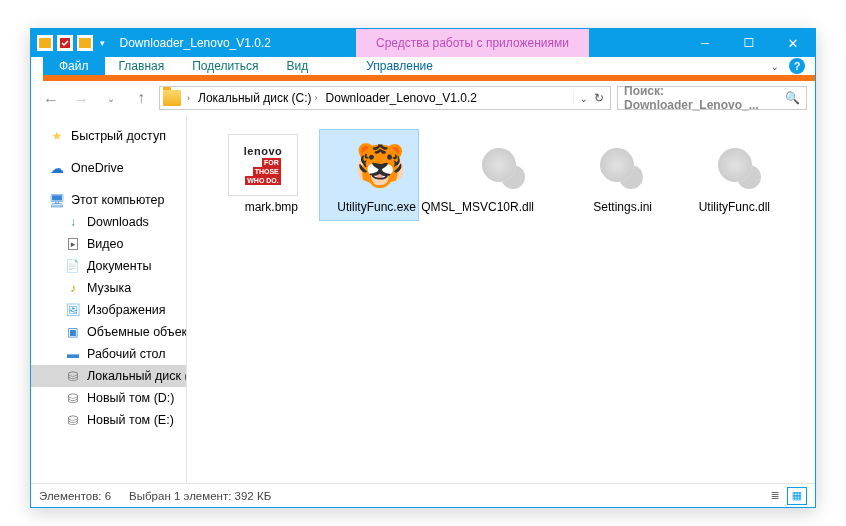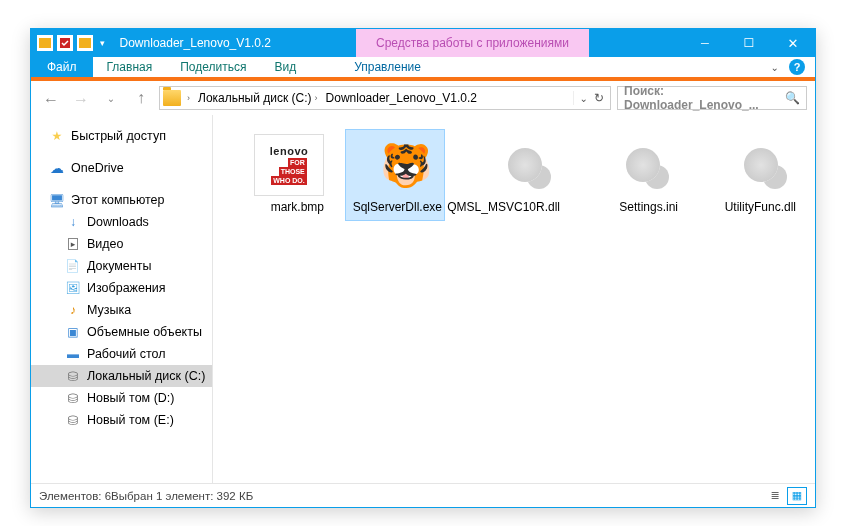--- a/index.html
+++ b/index.html
@@ -8,39 +8,39 @@
 .titlebar { height: 28px; background: #0a9ee9; display: flex; align-items: center; color: #fff; font-size: 12px; }
 .titlebar .qat { display: flex; gap: 4px; align-items: center; padding: 0 6px; }
 .titlebar .qat .box { width: 16px; height: 16px; background: #fff; display: flex; align-items: center; justify-content: center; }
 .titlebar .title { padding-left: 6px; }
 .titlebar .apptools { margin-left: 85px; height: 100%; display: flex; align-items: center; padding: 0 20px; background: #f9c8f2; color: #b94eb3; font-size: 12px; }
 .wincontrols { margin-left: auto; display: flex; height: 100%; }
 .wincontrols div { width: 44px; display: flex; align-items: center; justify-content: center; color: #fff; }
 .wincontrols .minus::before { content: "─"; font-size: 11px; }
 .wincontrols .max::before { content: "☐"; font-size: 12px; }
 .wincontrols .close::before { content: "✕"; font-size: 13px; }
-.ribbon { height: 24px; display: flex; align-items: stretch; border-bottom: 4px solid #f97316; font-size: 12px; }
+.ribbon { height: 24px; display: flex; align-items: stretch; border-bottom: 6px solid #f97316; font-size: 12px; margin-left: 12px; }
 .ribbon .tab { padding: 0 14px; display: flex; align-items: center; color: #0f766e; }
 .ribbon .tab.file { background: #0a9ee9; color: #fff; padding: 0 16px; }
 .ribbon .tab.app { margin-left: 30px; color: #0369a1; }
 .ribbon .rtools { margin-left: auto; display: flex; align-items: center; gap: 10px; padding-right: 10px; color: #555; }
 .ribbon .chev { font-size: 10px; }
 .ribbon .help { width:16px; height:16px; border-radius:50%; background:#0a9ee9; color:#fff; display:flex; align-items:center; justify-content:center; font-size:11px; font-weight:bold;}
 .addrbar { height: 34px; display: flex; align-items: center; padding: 0 8px; gap: 6px; }
 .navarrow { width: 24px; height: 24px; display: flex; align-items: center; justify-content: center; color: #888; font-size: 16px; }
 .addrbox { flex: 1; height: 24px; border: 1px solid #ccc; display: flex; align-items: center; font-size: 12px; }
 .addrbox .seg { padding: 0 4px; display: flex; align-items: center; gap: 3px; }
 .addrbox .seg .caret { font-size: 9px; color: #666; }
 .addrbox .foldericon { width: 18px; height: 16px; margin: 0 2px 0 3px; background: linear-gradient(#ffd76b,#f2b01e); border-radius: 1px; position: relative; }
 .addrbox .foldericon::before { content:""; position:absolute; top:-3px; left:0; width:8px; height:3px; background:#f2b01e; border-radius:1px 1px 0 0;}
 .addrbox .rfresh { margin-left:auto; padding: 0 6px; border-left: 1px solid #eee; color:#555; }
 .searchbox { width: 190px; height: 24px; border: 1px solid #ccc; display: flex; align-items: center; font-size: 12px; color: #888; padding: 0 6px; font-weight: bold; }
 .searchbox .sicon { margin-left: auto; color:#555; }
 .body { flex: 1; display: flex; overflow: hidden; }
-.nav { width: 182px; border-right: 1px solid #e5e5e5; padding: 10px 0 0 0; font-size: 12.5px; overflow: hidden; }
+.nav { width: 156px; border-right: 1px solid #e5e5e5; padding: 10px 0 0 0; font-size: 12.5px; overflow: hidden; }
 .nav .item { height: 22px; display: flex; align-items: center; padding-left: 18px; gap: 6px; white-space: nowrap; }
 .nav .item.indent { padding-left: 34px; }
 .nav .item.sel { background: #d7d7d7; }
 .nav .spacer { height: 10px; }
 .nav .ico { width: 16px; height: 16px; flex-shrink: 0; display:flex; align-items:center; justify-content:center; font-size:12px;}
 .ico.star { color:#f9ce4f;}
 .ico.star::before{content:"★";}
 .ico.cloud{color:#2277cc;}
 .ico.cloud::before{content:"☁";font-size:14px;}
 .ico.pc{color:#3a87d4;}
@@ -64,21 +64,21 @@
 .content { flex: 1; padding: 14px 8px 0 14px; overflow: auto; }
 .items { display: flex; flex-wrap: wrap; gap: 8px 18px; align-content: flex-start; }
 .fitem { width: 100px; display: flex; flex-direction: column; align-items: flex-end; font-size: 12px; text-align: center; padding: 4px 2px 6px; border: 1px solid transparent; }
 .fitem.sel { background: #cce8ff; border-color: #99d1ff; }
 .fitem .thumb { width: 70px; height: 62px; margin-bottom: 4px; display:flex; align-items:center; justify-content:center; position:relative; }
 .thumb.gear { }
 .thumb.gear::before { content:""; width:34px; height:34px; border-radius:50%; background: radial-gradient(#e2e2e2,#c4c4c4); box-shadow: 14px 12px 0 -5px #cfcfcf; }
 .thumb.mark { background:#fff; border:1px solid #ddd; font-weight:bold; font-size:11px; color:#222; justify-content:center; flex-direction:column; gap:1px; }
 .thumb.mark .red { background:#c22; color:#fff; font-size:7px; padding:1px 2px; line-height:1; }
 .thumb.tiger::before { content:"🐯"; font-size:42px; }
-.status { height: 24px; border-top: 1px solid #e5e5e5; display: flex; align-items: center; font-size: 11.5px; color: #444; padding: 0 8px; }
+.status { height: 24px; border-top: 1px solid #e5e5e5; display: flex; align-items: center; font-size: 11.5px; color: #444; padding: 0 8px; gap: 18px; }
 .status .viewbtns { margin-left:auto; display:flex; gap:2px; }
 .status .vb { width:20px; height:18px; border:1px solid transparent; display:flex; align-items:center; justify-content:center; color:#666; font-size:11px;}
 .status .vb.active { border-color:#0a9ee9; color:#0a9ee9; }
 </style>
 </head>
 <body>
 
 <div class="window">
 
   <div class="titlebar">
@@ -170,26 +170,26 @@
         </div>
       <div class="item indent">
           <span class="ico vid"></span>
           <span>Видео</span>
         </div>
       <div class="item indent">
           <span class="ico doc"></span>
           <span>Документы</span>
         </div>
       <div class="item indent">
+          <span class="ico mus"></span>
+          <span>Музыка</span>
+        </div>
+      <div class="item indent">
           <span class="ico img"></span>
           <span>Изображения</span>
-        </div>
-      <div class="item indent">
-          <span class="ico mus"></span>
-          <span>Музыка</span>
         </div>
       <div class="item indent">
           <span class="ico obj"></span>
           <span>Объемные объекты</span>
         </div>
       <div class="item indent">
           <span class="ico desk"></span>
           <span>Рабочий стол</span>
         </div>
       <div class="item indent sel">
@@ -214,21 +214,21 @@
             <div style="display:flex;flex-direction:column;align-items:flex-end;gap:0;">
               <span class="red">FOR</span>
               <span class="red">THOSE</span>
               <span class="red">WHO DO.</span>
             </div>
           </div>
           <span>mark.bmp</span>
         </div>
         <div class="fitem sel">
           <div class="thumb tiger"></div>
-          <span>SqlServerDll.exe</span>
+          <span>UtilityFunc.exe</span>
         </div>
         <div class="fitem">
           <div class="thumb gear"></div>
           <span>QMSL_MSVC10R.dll</span>
         </div>
         <div class="fitem">
           <div class="thumb gear"></div>
           <span>Settings.ini</span>
         </div>
         <div class="fitem">

